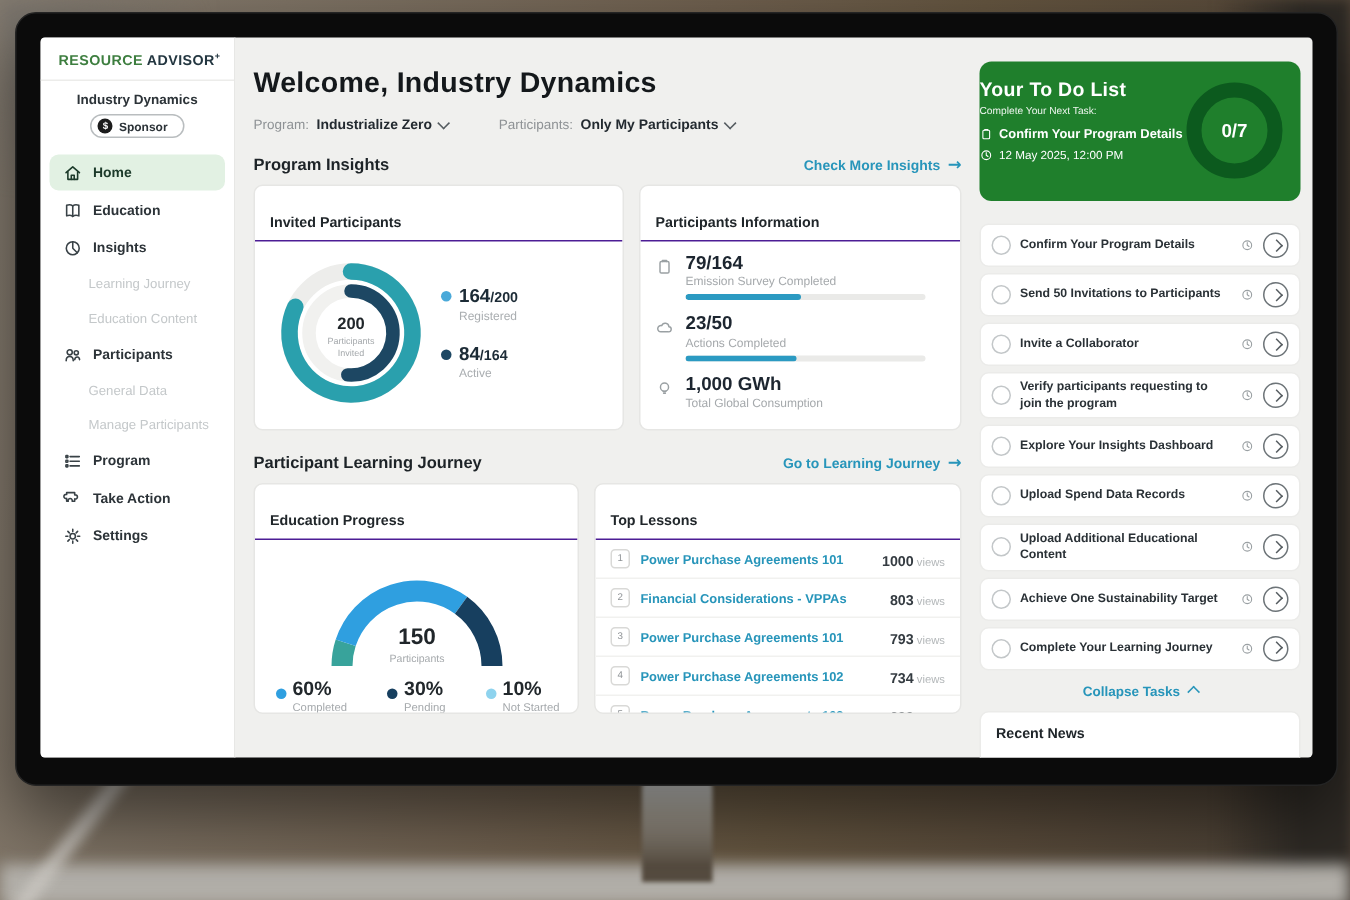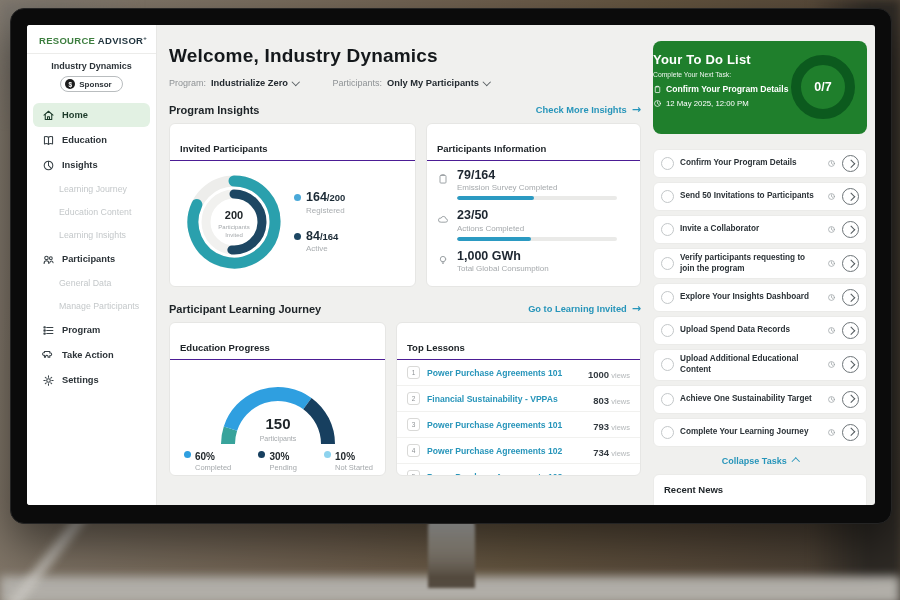--- a/index.html
+++ b/index.html
@@ -59,21 +59,21 @@
   .pi-icon{width:12px;height:12px;color:#9aa0a3;flex:none;margin-top:3px;}
   .pi-icon svg{width:100%;height:100%;}
   .pi-val{font-size:12.5px;font-weight:800;color:#1d2630;line-height:1.15;}
   .pi-lab{font-size:8px;color:#a5a9ac;margin-top:1px;}
   .pi-bar{margin-top:4px;width:160px;height:4px;border-radius:2px;background:#eaeae8;overflow:hidden;}
   .pi-fill{height:100%;border-radius:2px;background:#2b9ac2;}
   .card.eduprog{width:217px;height:154px;}
   .card.lessons{width:245px;height:154px;}
   .gauge-wrap{display:flex;justify-content:center;padding-top:5px;}
   .g-legend{display:flex;justify-content:space-between;padding:2px 12px 0 14px;}
-  .g-item .top{display:flex;align-items:flex-start;gap:4px;font-size:10px;font-weight:800;color:#22282c;}
+  .g-item .top{display:flex;align-items:flex-end;gap:4px;font-size:13px;font-weight:800;color:#22282c;}
   .g-dot{width:7px;height:7px;border-radius:50%;}
   .g-lab{font-size:7.5px;color:#a5a9ac;margin-left:11px;margin-top:1px;}
   .lesson-row{display:flex;align-items:center;padding:0 10px;height:25px;border-top:1px solid #f1f1ef;}
   .lesson-row:first-child{border-top:none;}
   .rank{width:11px;height:11px;border:1px solid #d9d9d7;border-radius:3px;font-size:6.5px;color:#8d9194;display:flex;align-items:center;justify-content:center;flex:none;}
   .l-title{flex:1;margin-left:7px;font-size:8.6px;font-weight:700;color:#2795ba;cursor:pointer;white-space:nowrap;overflow:hidden;}
   .l-views b{font-size:9.5px;font-weight:800;color:#343b41;}
   .l-views span{font-size:7.5px;color:#b3b7b9;}
 
   
@@ -148,23 +148,20 @@
                 </svg>
               </span>
               <span>Insights</span>
             </div>
             <div class="nav-item sub">
               <span>Learning Journey</span>
             </div>
             <div class="nav-item sub">
               <span>Education Content</span>
             </div>
-            <div class="nav-item sub">
-              <span>Learning Insights</span>
-            </div>
             <div class="nav-item">
               <span class="nicon">
                 <svg viewBox="0 0 16 16" fill="none" stroke="currentColor" stroke-width="1.3" stroke-linecap="round" stroke-linejoin="round">
                   <circle cx="5.5" cy="6" r="2.1"></circle>
                   <circle cx="10.9" cy="6.4" r="1.7"></circle>
                   <path d="M2.6 12.9 C2.6 10.8 4 9.5 5.5 9.5 C7 9.5 8.4 10.8 8.4 12.9"></path>
                   <path d="M9.6 12 C9.9 10.5 10.8 9.8 11.8 9.9 C12.8 10 13.5 10.8 13.6 12"></path>
                 </svg>
               </span>
               <span>Participants</span>
@@ -298,21 +295,21 @@
                     <div class="pi-lab">Total Global Consumption</div>
                   </div>
                 </div>
               </div>
           </div>
         </div>
 
         <div class="sec-row">
           <div class="sec-title">Participant Learning Journey</div>
           <div class="sec-link">
-            <span>Go to Learning Invited</span>
+            <span>Go to Learning Journey</span>
             <span class="arr">→</span>
           </div>
         </div>
 
         <div class="cards-row">
           <div class="card eduprog">
             <div class="card-h">Education Progress</div>
             <div class="gauge-wrap">
               <svg id="gauge" width="170" height="84" viewBox="0 0 170 84">
                   <path d="M35.00 79.00 A50 50 0 0 1 37.45 63.55" fill="none" stroke="#38a39b" stroke-width="14"></path>
@@ -349,21 +346,21 @@
           <div class="card lessons">
             <div class="card-h">Top Lessons</div>
             <div id="lesson-list">
                 <div class="lesson-row">
                   <span class="rank">1</span>
                   <span class="l-title">Power Purchase Agreements 101</span>
                   <span class="l-views"><b>1000</b><span> views</span></span>
                 </div>
                 <div class="lesson-row">
                   <span class="rank">2</span>
-                  <span class="l-title">Financial Sustainability - VPPAs</span>
+                  <span class="l-title">Financial Considerations - VPPAs</span>
                   <span class="l-views"><b>803</b><span> views</span></span>
                 </div>
                 <div class="lesson-row">
                   <span class="rank">3</span>
                   <span class="l-title">Power Purchase Agreements 101</span>
                   <span class="l-views"><b>793</b><span> views</span></span>
                 </div>
                 <div class="lesson-row">
                   <span class="rank">4</span>
                   <span class="l-title">Power Purchase Agreements 102</span>

